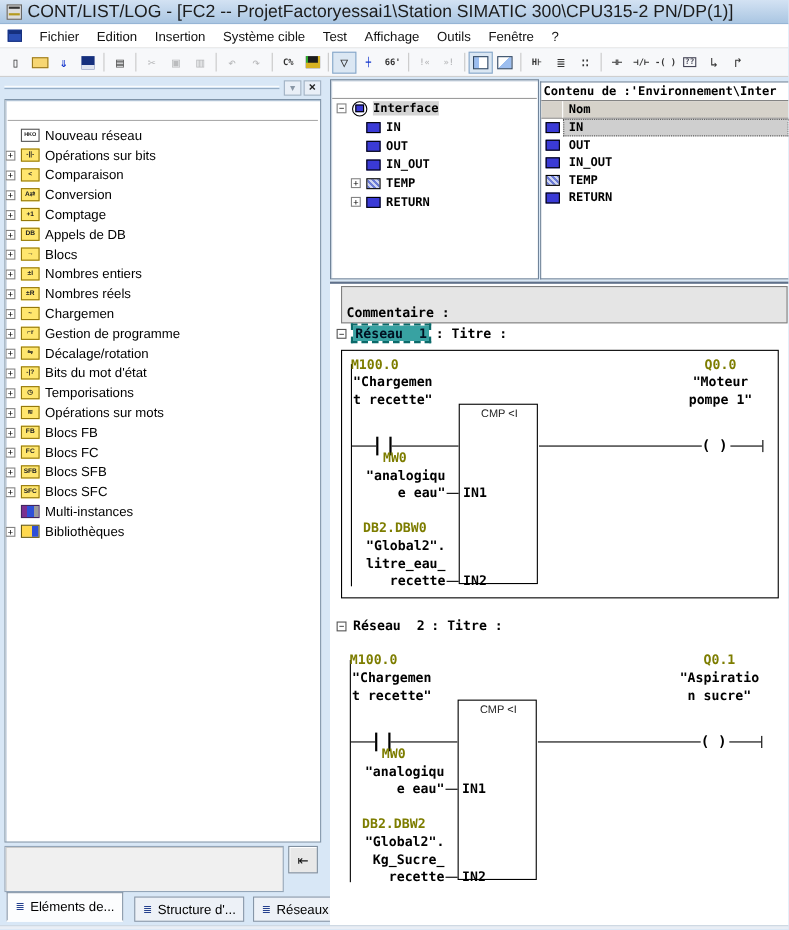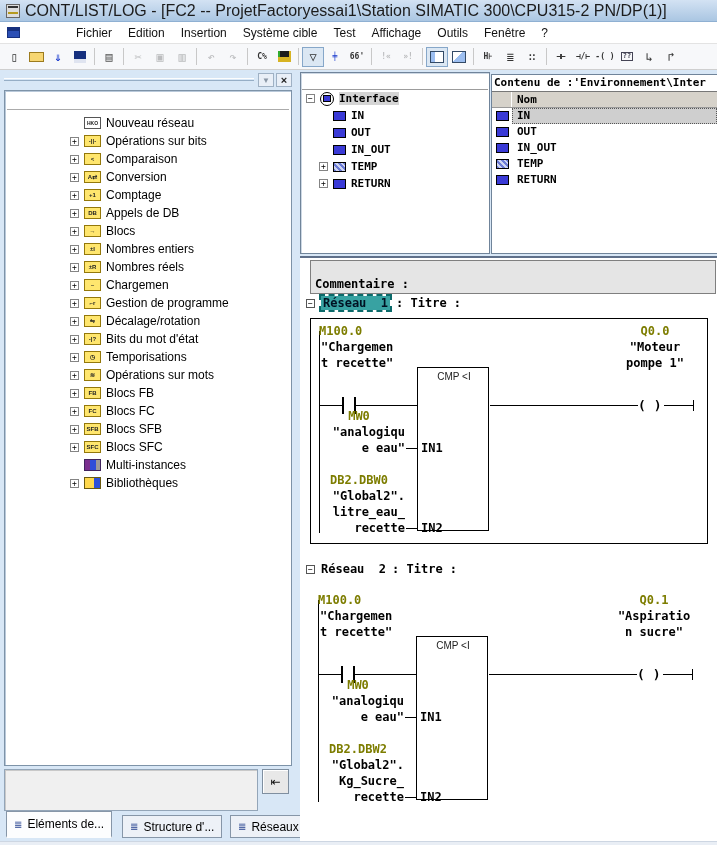--- a/index.html
+++ b/index.html
@@ -14,21 +14,21 @@
   .appicon { width:14px; height:14px; margin:0 5px 0 6px; background:#dcdcdc;
     border:1px solid #666; position:relative; }
   .appicon::after { content:""; position:absolute; left:1px; top:1px; width:10px; height:4px;
     border-top:2px solid #333; border-bottom:2px solid #b59a1e; }
   .title { font-size:16px; color:#1c1c1c; white-space:nowrap; }
 
   .menubar { position:absolute; left:0; top:22px; width:717px; height:22px; background:#fff;
     display:flex; align-items:center; border-bottom:1px solid #e3e3e3; }
   .childico { width:13px; height:11px; margin:0 8px 0 7px; background:#2b4fb5;
     border:1px solid #16307e; box-shadow:inset 0 3px 0 #16307e; }
-  .menuitems { display:flex;margin-left:40px; }
+  .menuitems { display:flex; }
   .mitem { font-size:12px; color:#111; padding:3px 8px; cursor:default; }
 
   .toolbar { position:absolute; left:0; top:44px; width:717px; height:26px; background:#f7f8fa;
     border-bottom:1px solid #cfcfcf; display:flex; align-items:center; padding-left:3px; }
   .tbtn { width:22px; height:20px; display:inline-flex; align-items:center; justify-content:center;
     border:1px solid transparent; flex:0 0 auto; }
   .tbtn .tg { font-family:"DejaVu Sans Mono", monospace; font-size:12px; color:#333;
     line-height:1; white-space:nowrap; }
   .tbtn.dis .tg { color:#bbbcbe; }
   .tbtn.pressed { background:#dbe7f3; border:1px solid #86a7c9; }
@@ -51,21 +51,21 @@
   .grip { position:absolute; left:4px; top:8px; width:250px; height:3px;
     border-top:1px solid #fdfdfd; border-bottom:1px solid #96aec6; }
   .mbtn { position:absolute; top:3px; width:16px; height:14px; background:#e9eff7;
     border:1px solid #9fb1c4; font-size:8px; display:flex; align-items:center; justify-content:center;
     color:#8a97a6; }
   .mbtn.close { color:#222; font-size:11px; font-weight:bold; }
   .treeframe { position:absolute; left:4px; top:20px; width:288px; height:676px; background:#fff;
     border:1px solid #7e93a8; box-shadow:inset 1px 1px 0 #b9c9da; overflow:hidden; }
   .treehead { height:17px; border-bottom:1px solid #ababab; margin:2px 2px 0 2px; }
   .treebody { padding-top:4px; }
-  .trow { height:18px; display:flex; align-items:center; gap:5px; padding-left:17px; cursor:default;margin-left:48px; }
+  .trow { height:18px; display:flex; align-items:center; gap:5px; padding-left:0; cursor:default; }
   .texp { width:9px; height:9px; border:1px solid #848484; background:#fff; color:#000;
     font:8px/7px "DejaVu Sans Mono",monospace; text-align:center; flex:0 0 auto; }
   .chip { width:17px; height:12px; background:#ffe66e; border:1px solid #94780a;
     font:bold 6px/10px "Liberation Sans",sans-serif; text-align:center; color:#222;
     flex:0 0 auto; overflow:hidden; }
   .chip.w { background:#fff; border-color:#555; font-size:5px; letter-spacing:0; }
   .chip.bkp { background:linear-gradient(90deg,#7b2f8f 0 5px,#2e4fd8 5px 11px,#9a9a9a 11px); border-color:#41245e; }
   .chip.bky { background:linear-gradient(90deg,#ffd84d 0 9px,#2e4fd8 9px); border-color:#6a5a10; }
   .tlabel { font-size:12px; color:#000; white-space:nowrap; }
 

